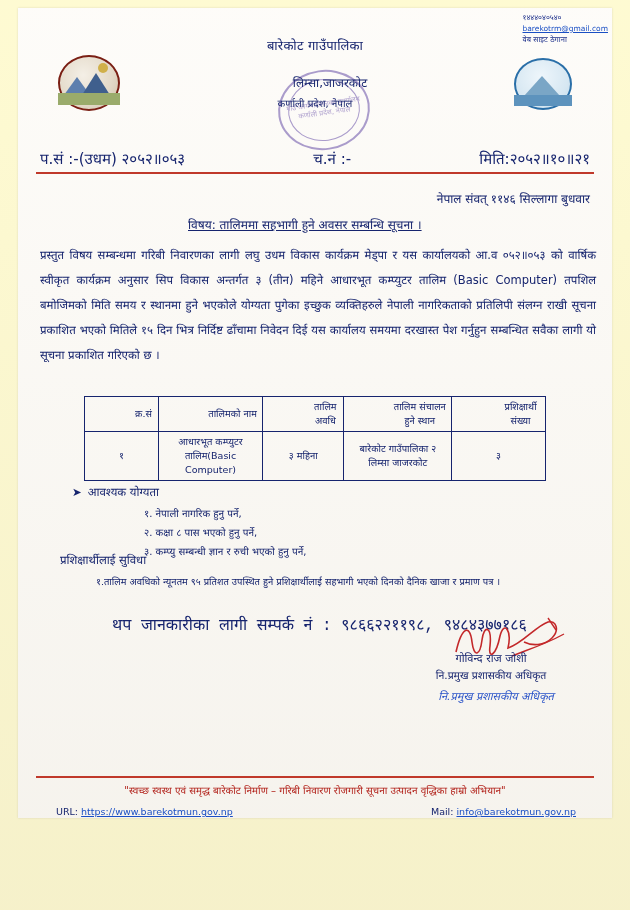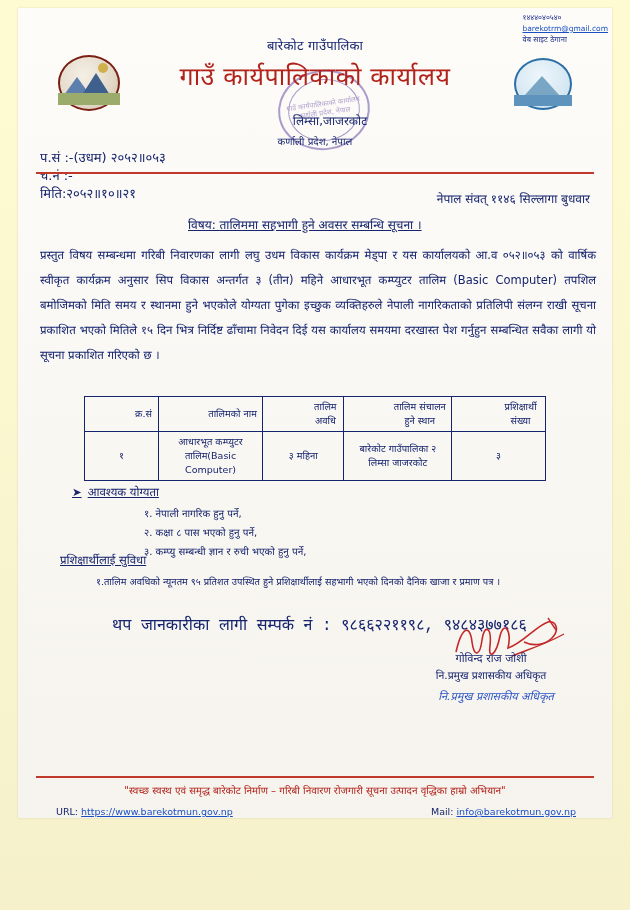--- a/index.html
+++ b/index.html
@@ -182,23 +182,22 @@
     color: #5a3fa0;
     line-height: 9px;
   }
 
   
   .refline {
     position: absolute;
     left: 40px; right: 40px; top: 148px;
     display: flex;
     justify-content: space-between;
-    font-size: 13px;
-    color: #16246e;
-    flex-direction: column;
+    font-size: 15px;
+    color: #16246e;
   }
   .rule {
     position: absolute;
     left: 36px; top: 172px;
     width: 558px; height: 1.6px;
     background: #c0392b;
   }
 
   
   .samvat {
@@ -246,21 +245,20 @@
   .c2 { width: 128px; }
   .c3 { width: 52px; }
   .c4 { width: 168px; }
   .c5 { width: 76px; }
 
   
   .sec-title {
     position: absolute;
     font-size: 11.5px;
     color: #16246e;
-    text-decoration: underline;
   }
   .arrow { margin-right: 6px; color: #16246e; }
   .lst {
     position: absolute;
     font-size: 10px;
     color: #16246e;
     line-height: 19px;
   }
   .lst div { white-space: nowrap; }
 
@@ -371,21 +369,20 @@
     </div>
 
     <div class="stamp">
       <div class="o"></div>
       <div class="i"></div>
       <div class="t">गाउँ कार्यपालिकाको कार्यालय कर्णाली प्रदेश, नेपाल</div>
     </div>
 
     <div class="header">
       <div class="h-muni">बारेकोट गाउँपालिका</div>
-      <div class="h-office">गाउँ कार्यपालिकाको कार्यालय</div>
       <div class="h-place">लिम्सा,जाजरकोट</div>
       <div class="h-prov">कर्णाली प्रदेश, नेपाल</div>
     </div>
 
     <div class="refline">
       <div>प.सं :-(उधम) २०५२॥०५३</div>
       <div>च.नं :-</div>
       <div>मिति:२०५२॥१०॥२१</div>
     </div>
     <div class="rule"></div>

